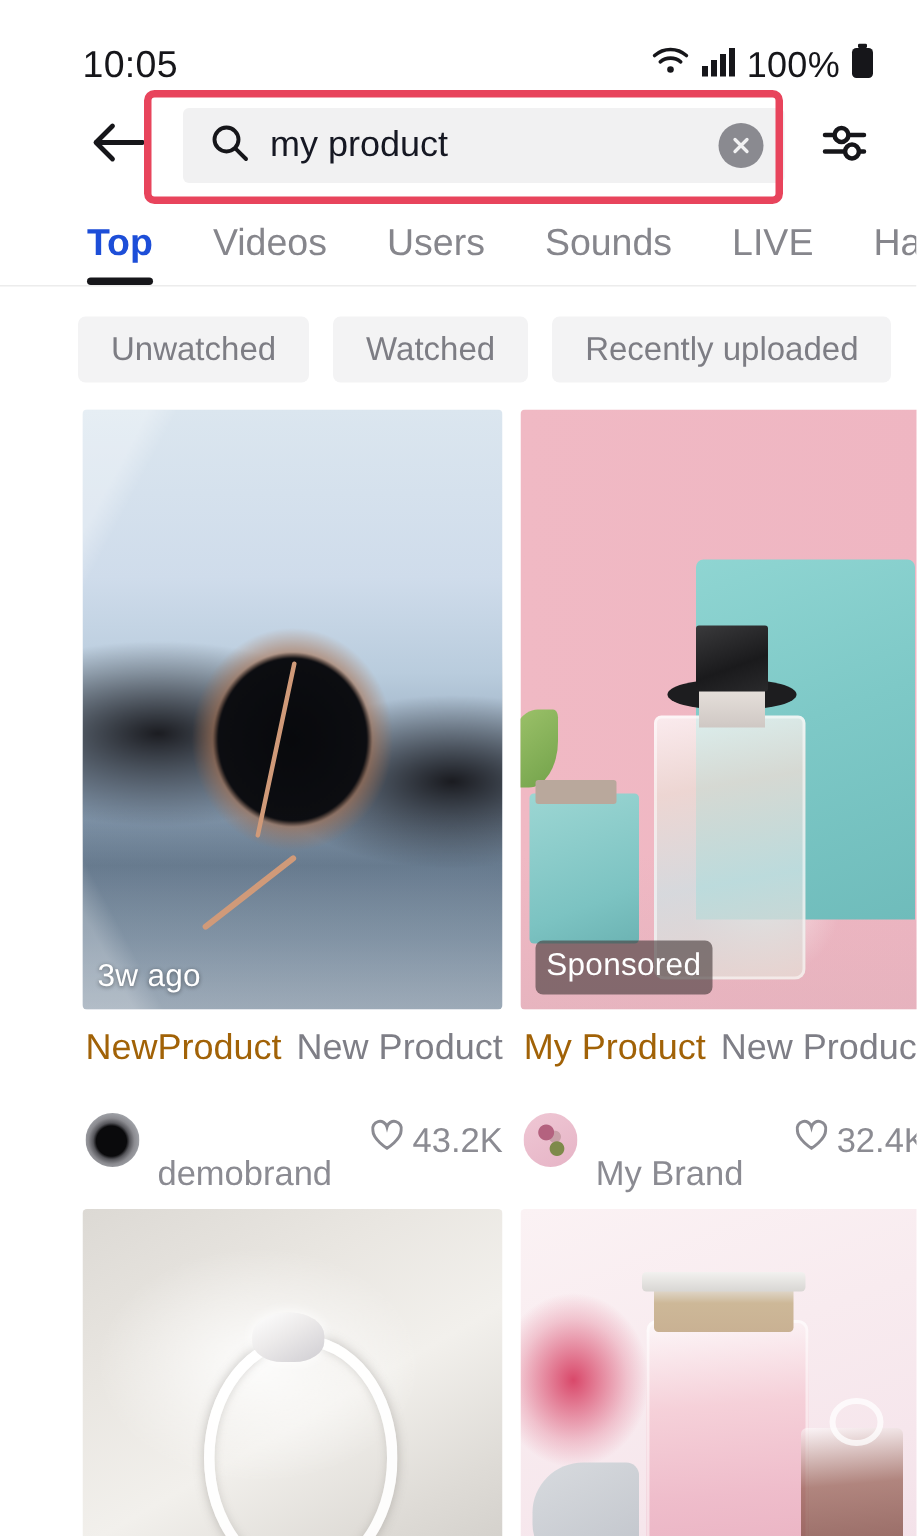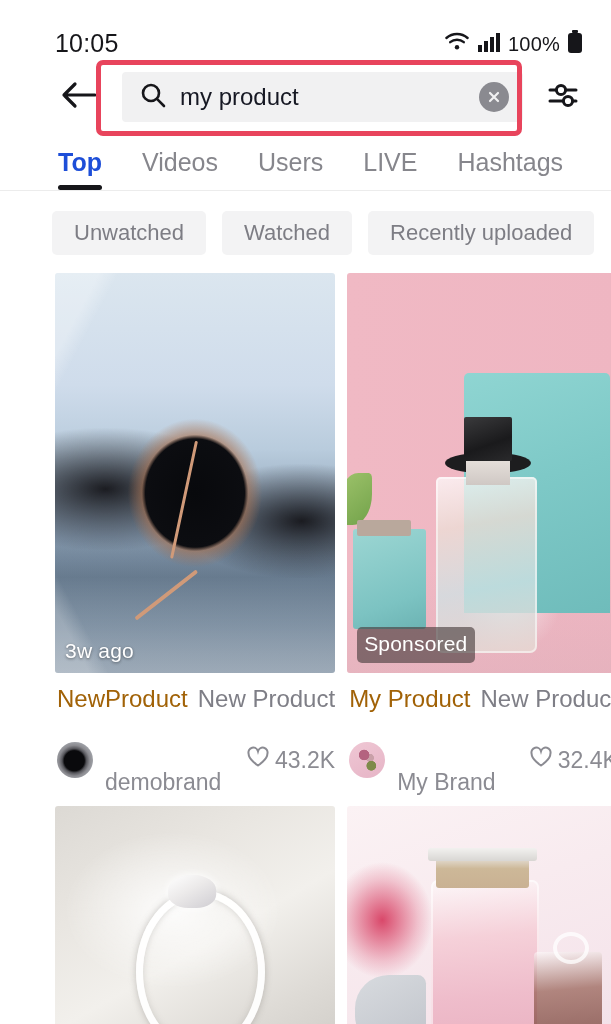--- a/index.html
+++ b/index.html
@@ -11,21 +11,21 @@
   }
   .phone { position: relative; width: 611px; height: 1024px; background: #fff; }
 
   
   .status-bar {
     height: 58px; display: flex; align-items: flex-end;
     justify-content: space-between; padding: 0 28px 0 55px;
   }
   .status-time { font-size: 25px; color: #16161a; letter-spacing: .2px; }
   .status-right { display: flex; align-items: center; gap: 7px; }
-  .status-pct { font-size: 20px; color: #16161a; letter-spacing: .2px; }
+  .status-pct { font-size: 24px; color: #16161a; letter-spacing: .2px; }
   .ico { display: block; }
 
   
   .search-row {
     position: relative; height: 78px; display: flex;
     align-items: center; padding: 0 24px 0 58px; gap: 0;
   }
   .back-btn { width: 42px; height: 42px; flex: 0 0 42px; display: flex;
               align-items: center; justify-content: center; }
   .search-field {
@@ -337,20 +337,21 @@
       </span>
     </div>
   </div>
 
   <div class="highlight-box"></div>
 
   <div class="tabs">
     <div class="tab active">Top</div>
     <div class="tab">Videos</div>
     <div class="tab">Users</div>
+    <div class="tab">Sounds</div>
     <div class="tab">LIVE</div>
     <div class="tab">Hashtags</div>
   </div>
 
   <div class="chips">
     <div class="chip">Unwatched</div>
     <div class="chip">Watched</div>
     <div class="chip">Recently uploaded</div>
   </div>
 

